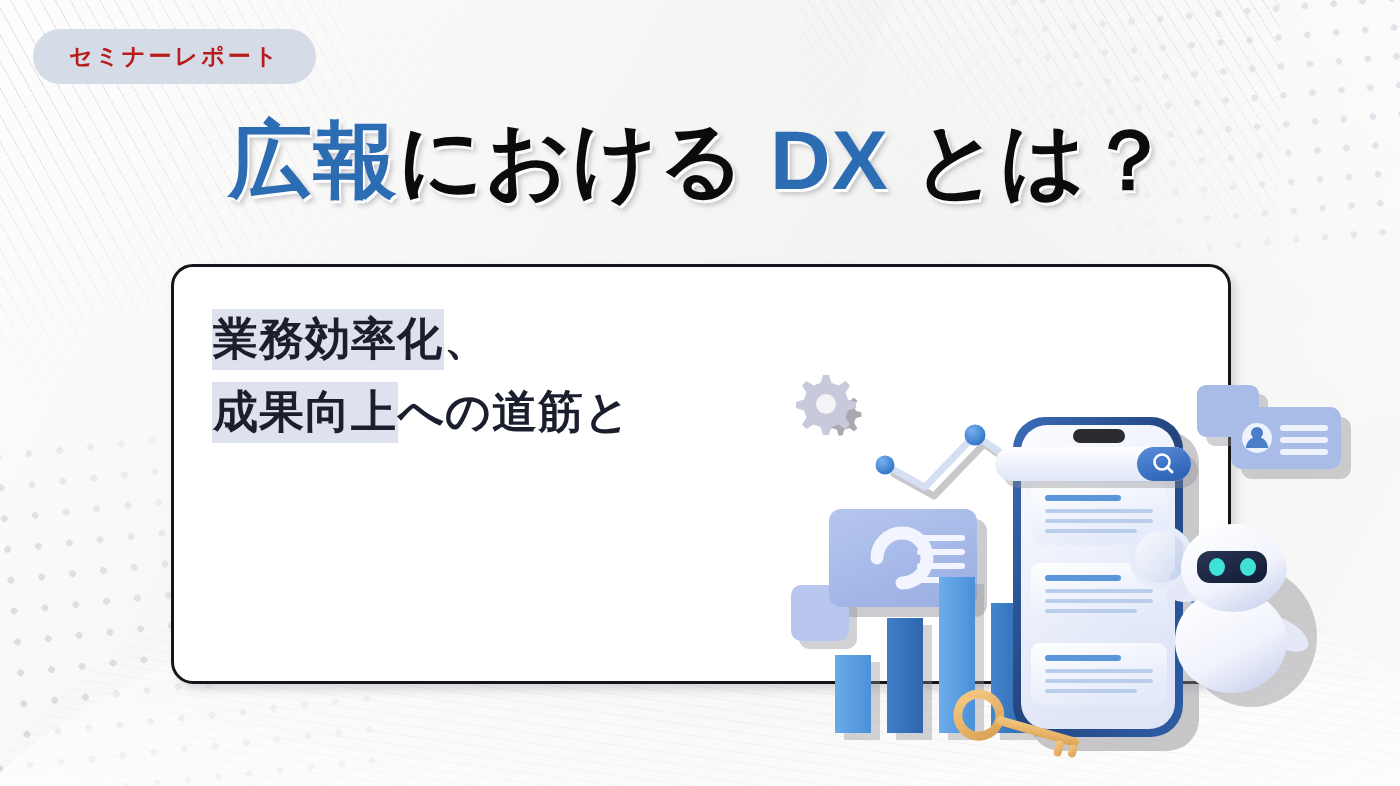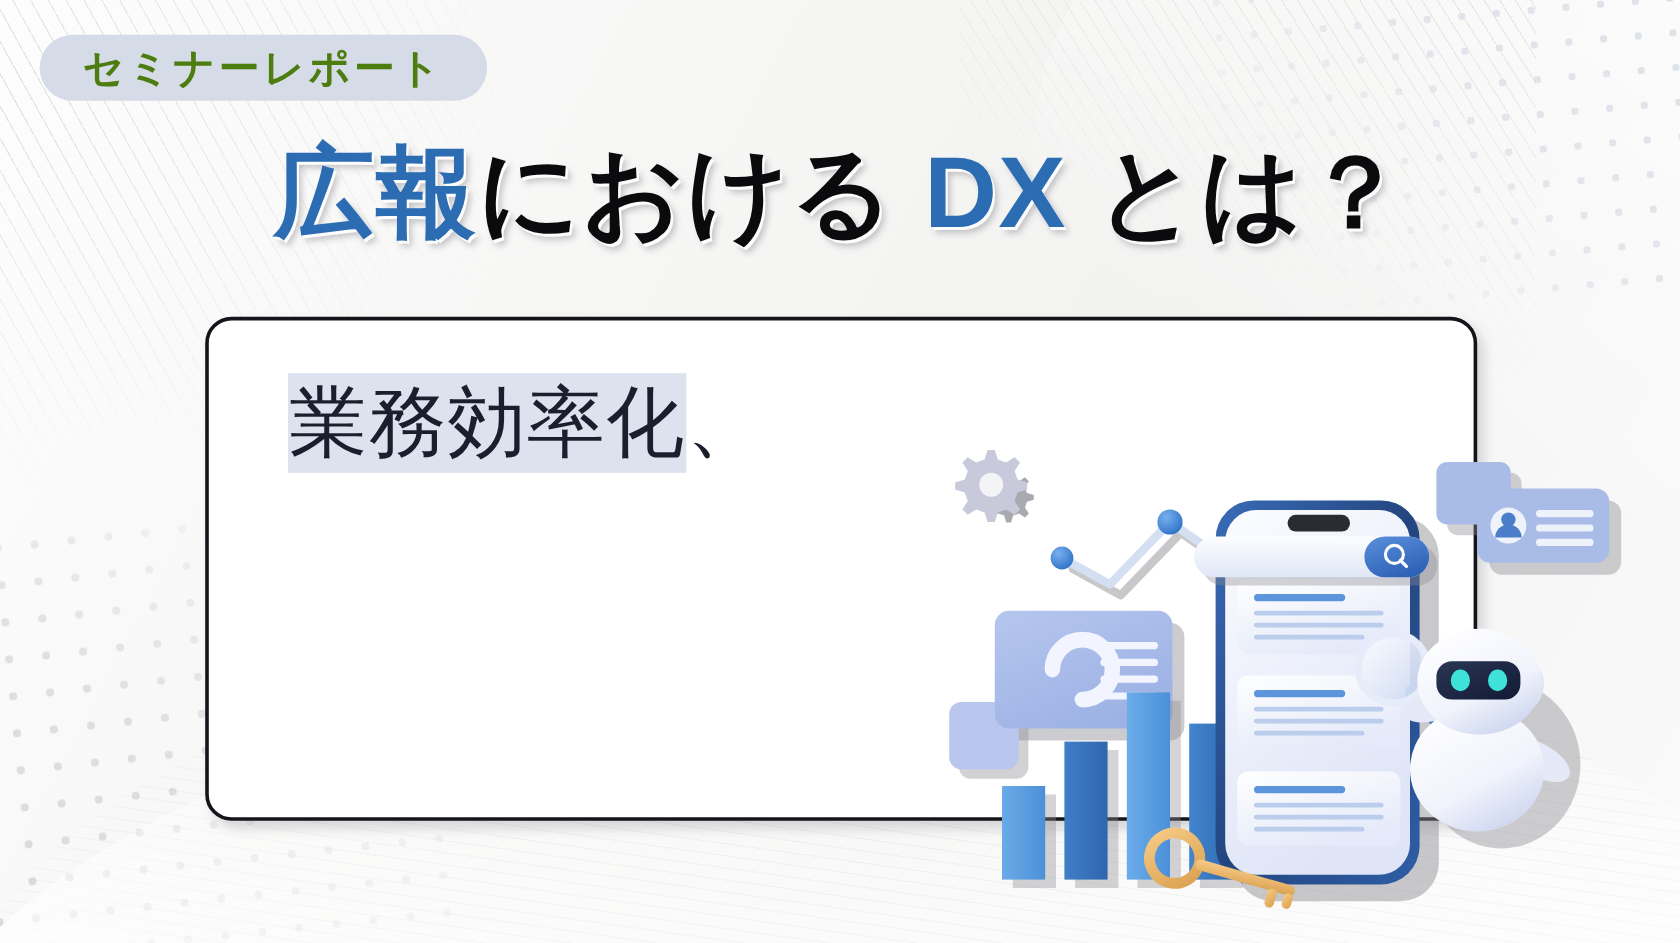--- a/index.html
+++ b/index.html
@@ -64,43 +64,43 @@
     background: linear-gradient(0deg, #ffffff 10%, rgba(255,255,255,.55) 55%, rgba(255,255,255,0) 100%);
     border-radius: 55% 45% 0 0 / 100% 100% 0 0;
   }
 
   
   .badge {
     position:absolute; left:33px; top:29px;
     height:55px; padding:0 36px;
     display:flex; align-items:center; justify-content:center;
     background:#d6dbe8; border-radius:28px;
-    font-size:34px; font-weight:700; letter-spacing:3px; color:#4d7c0f;
+    font-size:23px; font-weight:700; letter-spacing:3px; color:#b91c1c;
     white-space:nowrap;
   }
 
   
   .headline {
     position:absolute; left:0; right:0; top:112px;
     text-align:center; white-space:nowrap;
     font-size:84px; font-weight:900; letter-spacing:1px;
     line-height:1.15; color:#0b0b0d;
     text-shadow: 2px 3px 0 rgba(255,255,255,.95), 4px 5px 5px rgba(110,110,120,.38);
   }
   .headline .hl-blue { color:#2c6cb2; }
 
   
   .card {
     position:absolute; left:171px; top:264px; width:1060px; height:420px;
     background:#ffffff; border:3px solid #14151a; border-radius:22px;
     box-shadow: 5px 6px 9px rgba(120,120,128,.25);
   }
   .card-text {
-    position:absolute; left:240px; top:310px; width:620px;
-    font-size:65px; font-weight:400; line-height:1.30; color:#1b1f2d;
+    position:absolute; left:212px; top:310px; width:620px;
+    font-size:45px; font-weight:700; line-height:1.30; color:#1b1f2d;
     letter-spacing:1px; white-space:nowrap;
   }
   .card-text .ln { margin-bottom:14px; }
   .card-text .mark {
     background:#dde2ee;
     padding:4px 1px 6px 1px;
     box-decoration-break: clone; -webkit-box-decoration-break: clone;
   }
 
   
@@ -125,20 +125,21 @@
   <div class="badge">
     <span>セミナーレポート</span>
   </div>
 
   <h1 class="headline"><span class="hl-blue">広報</span><span>における </span><span class="hl-blue">DX</span><span> とは？</span></h1>
 
   <div class="card"></div>
 
   <div class="card-text">
     <div class="ln"><span class="mark">業務効率化</span><span>、</span></div>
+    <div class="ln"><span class="mark">成果向上</span><span>への道筋と</span></div>
   </div>
 
   <div class="illus">
     <svg viewBox="0 0 600 420" xmlns="http://www.w3.org/2000/svg">
       <defs>
         <linearGradient id="gPhoneBody" x1="0" y1="0" x2="1" y2="1">
           <stop offset="0%" stop-color="#3a6cb8"></stop>
             <stop offset="50%" stop-color="#23457f"></stop>
             <stop offset="100%" stop-color="#2e5ea6"></stop>
         </linearGradient>

